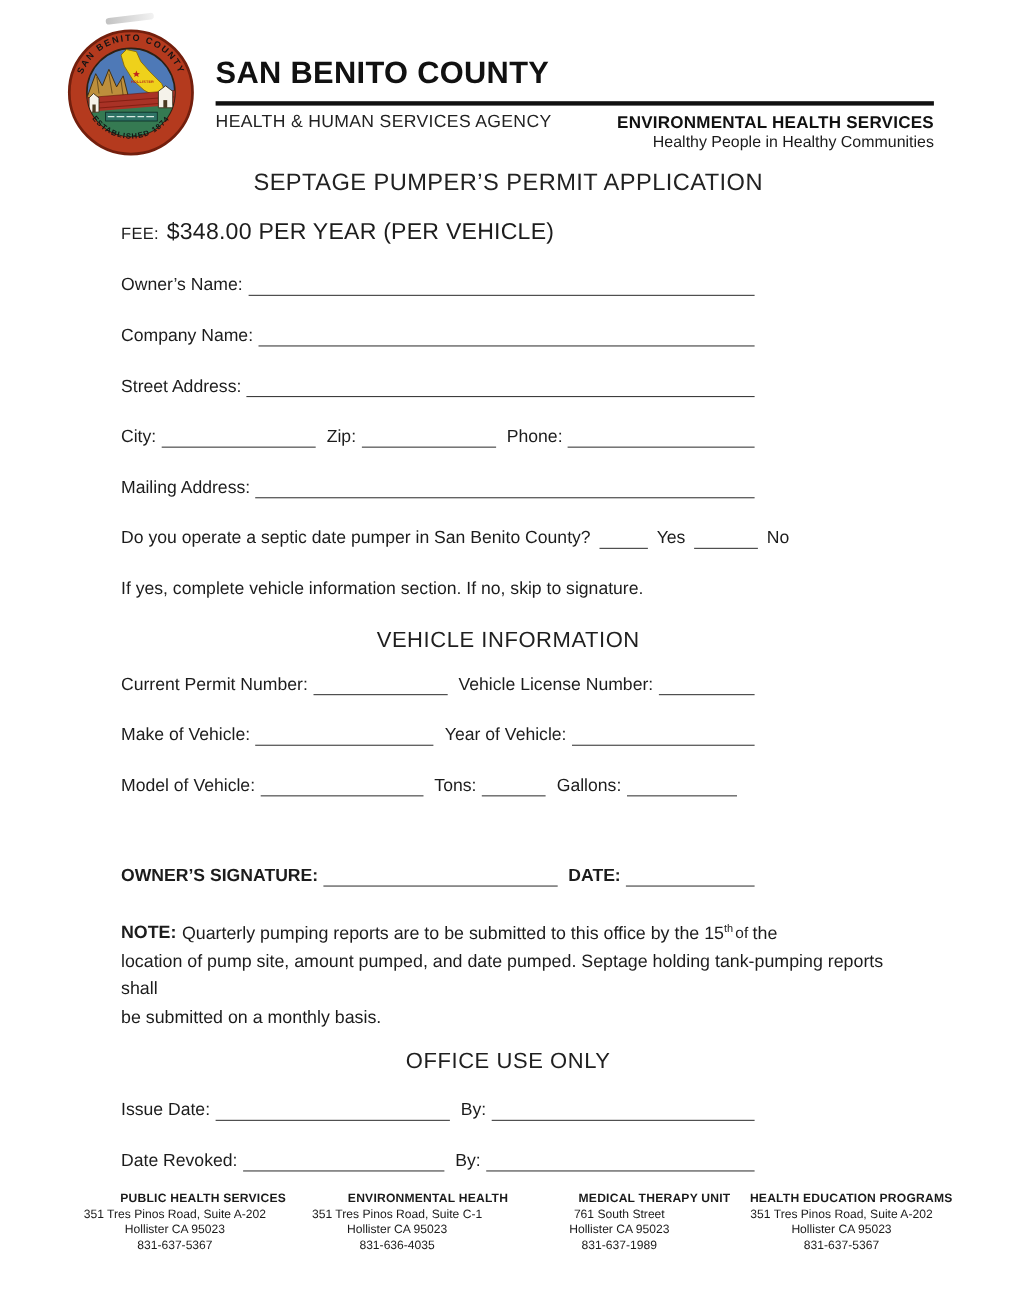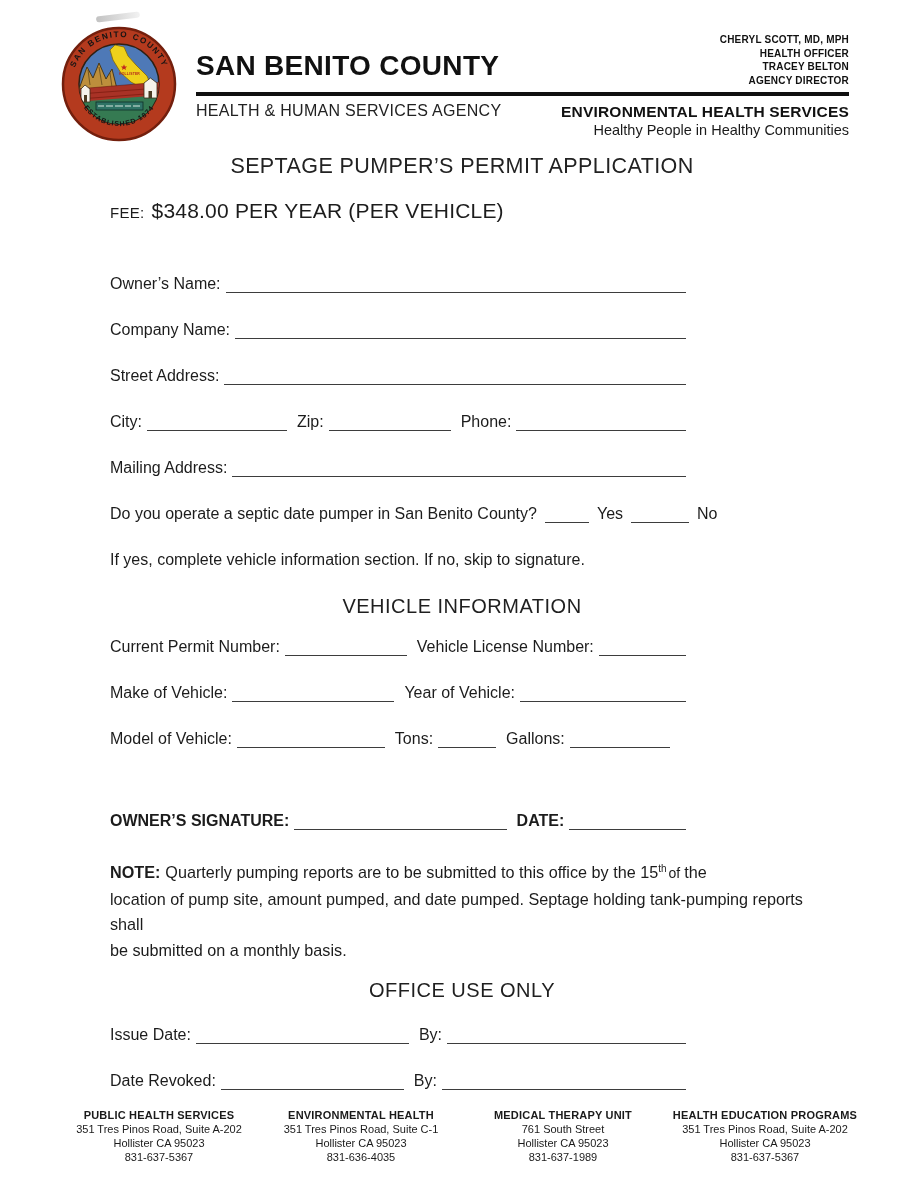--- a/index.html
+++ b/index.html
@@ -29,39 +29,39 @@
   .division { position: absolute; right: 75px; top: 103px; font-size: 15.5px; font-weight: 700; letter-spacing: .2px; color: #111; }
   .tagline { position: absolute; right: 75px; top: 122px; font-size: 14.5px; color: #1a1a1a; }
   
   .doc-title { margin-top: 4px; text-align: center; font-size: 21.5px; font-weight: 400; letter-spacing: .4px; color: #222; }
   .fee-line { margin: 20px 0 0 110px; }
   .fee-label { font-size: 15px; letter-spacing: .3px; margin-right: 7px; }
   .fee-value { font-size: 21px; letter-spacing: .2px; }
   
   .form { margin-left: 110px; width: 704px; font-size: 16px; }
   .frow { display: flex; align-items: flex-end; height: 20px; margin-top: 26px; width: 576px; }
-  .frow.first { margin-top: 50px; align-items: flex-end; }
+  .frow.first { margin-top: 26px; align-items: flex-end; }
   .frow.auto-w { width: 660px; }
   .lbl { white-space: nowrap; margin-right: 5px; }
   .lbl.after { margin-left: 10px; }
   .line { display: inline-block; border-bottom: 1.4px solid #3d3d3d; height: 19px; }
   .grow { flex: 1 1 auto; }
   .bold { font-weight: 700; margin-top: 24px; }
   .section-heading { margin-top: 26px; text-align: center; font-size: 20px; font-weight: 400; letter-spacing: .5px; color: #1f1f1f; }
   .section-heading.tight { margin-top: 16px; }
   .vrow1 { margin-top: 18px; align-items: flex-end; }
   .sig-row { margin-top: 62px; }
   .note { margin-top: 26px; width: 704px; line-height: 25.5px; font-size: 16.2px; }
   .note sup { font-size: 10px; }
   .note .small-word { font-size: 14px; margin: 0 4px 0 2px; }
   .office-row1 { margin-top: 22px; }
   
   .footer { display: flex; margin: 18px 58px 0 58px; }
   .dept { flex: 1 1 0; text-align: center; font-size: 11px; line-height: 14px; color: #1a1a1a; }
-  .dept-name { font-weight: 700; letter-spacing: .2px; }
+  .dept-name { font-weight: 700; letter-spacing: .2px; text-align: right; }
 </style>
 </head>
 <body>
 
 <div class="page">
 
   <div class="scan-mark"></div>
 
   <header class="header">
     <svg class="seal" viewBox="0 0 124 118" aria-hidden="true">
@@ -95,26 +95,20 @@
       </text>
       <text font-size="7" font-weight="bold" letter-spacing="1" fill="#141414">
         <textPath href="#arcBot" startOffset="50%" text-anchor="middle">ESTABLISHED 1874</textPath>
       </text>
     </svg>
 
     <div class="county-title">SAN BENITO COUNTY</div>
     <div class="hdr-divider"></div>
     <div class="agency-name">HEALTH &amp; HUMAN SERVICES AGENCY</div>
 
-    <div class="officials">
-      <div>CHERYL SCOTT, MD, MPH</div>
-      <div>HEALTH OFFICER</div>
-      <div>TRACEY BELTON</div>
-      <div>AGENCY DIRECTOR</div>
-    </div>
 
     <div class="division">ENVIRONMENTAL HEALTH SERVICES</div>
     <div class="tagline">Healthy People in Healthy Communities</div>
   </header>
 
   <h1 class="doc-title">SEPTAGE PUMPER’S PERMIT APPLICATION</h1>
 
   <div class="fee-line">
     <span class="fee-label">FEE:</span><span class="fee-value">$348.00 PER YEAR (PER VEHICLE)</span>
   </div>

